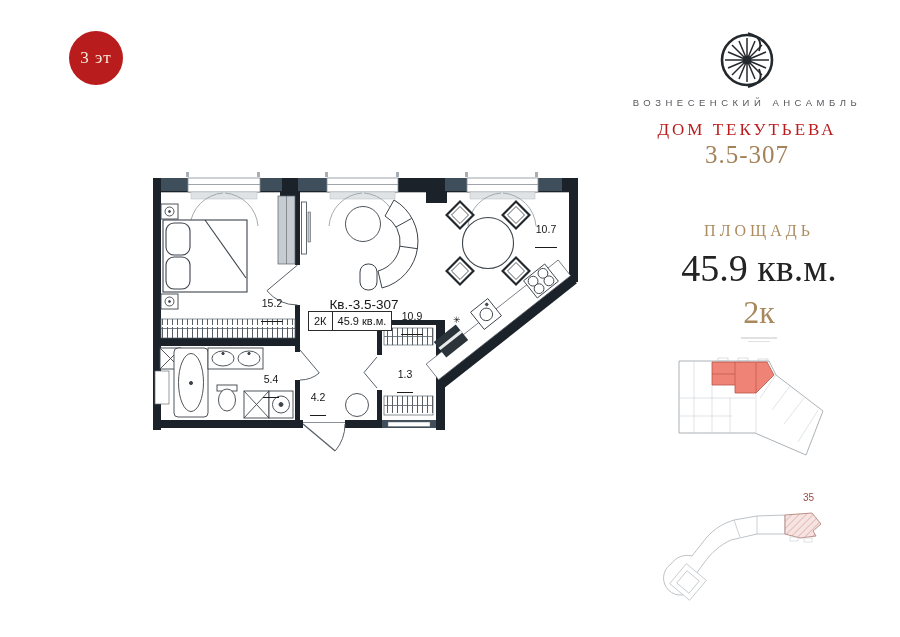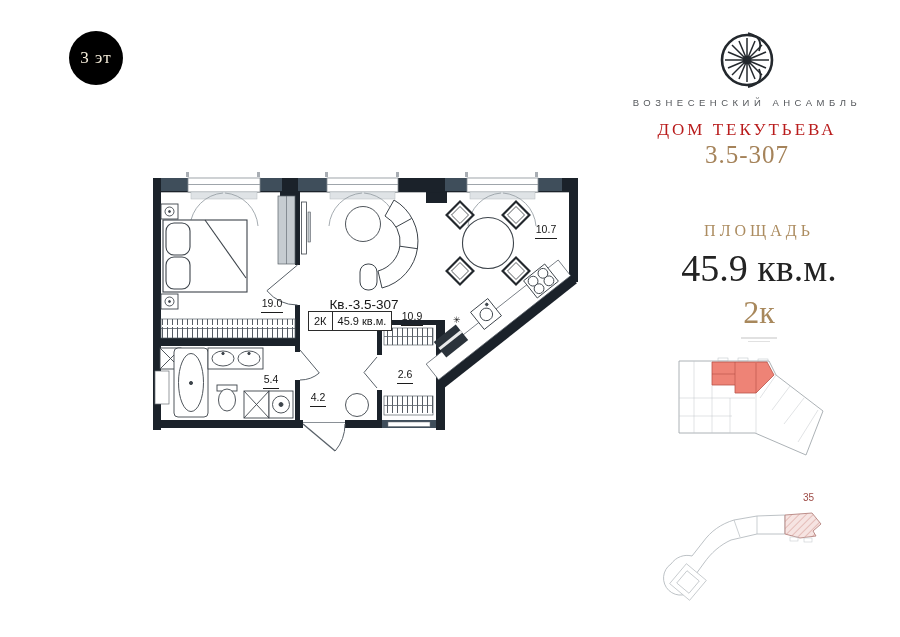--- a/index.html
+++ b/index.html
@@ -1,20 +1,20 @@
 <!DOCTYPE html>
 <html><head>
 <meta charset="utf-8">
 <style>
   html,body{margin:0;padding:0;background:#fff;}
   .page{position:relative;width:900px;height:637px;background:#ffffff;overflow:hidden;
         font-family:"Liberation Sans",sans-serif;}
   
   .floor-badge{position:absolute;left:69px;top:31px;width:54px;height:54px;border-radius:50%;
-               background:#000000;display:flex;align-items:center;justify-content:center;}
+               background:#b91c1c;display:flex;align-items:center;justify-content:center;}
   .floor-badge span{font-family:"Liberation Serif",serif;font-size:17px;color:#f4ecd9;letter-spacing:1px;}
   
   .brand{position:absolute;left:598px;top:28px;width:298px;text-align:center;}
   .brand .logo{display:block;margin:0 auto 2px auto;}
   .brand-name{font-family:"Liberation Serif",serif;font-size:27px;letter-spacing:2px;color:#45484c;line-height:1.05;}
   .brand-tagline{font-size:9.5px;letter-spacing:4.5px;color:#55585c;margin-top:5px;}
   .brand-building{font-family:"Liberation Serif",serif;font-size:17px;letter-spacing:3px;color:#b91c1c;margin-top:12px;}
   .brand-unit{font-family:"Liberation Serif",serif;font-size:25px;letter-spacing:1px;color:#a5835a;margin-top:1px;}
   
   .area-info{position:absolute;left:630px;top:222px;width:258px;text-align:center;}
@@ -23,21 +23,21 @@
   .area-rooms{font-family:"Liberation Serif",serif;font-size:32px;color:#a8885c;margin-top:4px;}
   .watermark{margin:6px auto 0 auto;width:40px;opacity:.55;}
   .watermark i{display:block;height:1.5px;background:#c9c9c9;margin:2px auto;}
   .watermark i:first-child{width:36px;} .watermark i:last-child{width:22px;}
   
   .plan-wrap{position:absolute;left:145px;top:172px;width:450px;height:285px;}
   .plan-wrap svg{position:absolute;left:0;top:0;}
   .plan-labels{position:absolute;left:0;top:0;width:450px;height:285px;}
   .plan-labels span{position:absolute;color:#151515;}
   .a-lbl{font-size:10.5px;width:30px;text-align:center;}
-  .a-lbl b{font-weight:normal;border-bottom:1.1px solid #1c1c1c;padding:0 1px 3px 1px;}
+  .a-lbl b{font-weight:normal;border-bottom:1.1px solid #1c1c1c;padding:0 1px 12px 1px;}
   .apt-lbl{left:160px;top:117px;width:118px;text-align:center;font-size:13.5px;color:#111;margin-top:8px;}
   .spec-box{position:absolute;left:163px;top:139px;display:inline-flex;border:1.2px solid #2b2b2b;background:#fff;}
   .spec-box span{position:static;font-size:11px;padding:2px 5px;line-height:14px;}
   .spec-box .cell-rooms{border-right:1.2px solid #2b2b2b;}
   .star{font-size:9px;color:#222;}
   
   .mini-plan{position:absolute;left:672px;top:354px;}
   .site-plan{position:absolute;left:648px;top:474px;}
   .section-lbl{position:absolute;left:794px;top:492px;width:20px;text-align:right;
                font-size:10px;color:#9e4b46;}
@@ -282,26 +282,26 @@
         <path d="M 200,252 A 42,42 0 0 1 190.2,279"></path>
       </g>
     </svg>
 
     <div class="plan-labels">
       <span class="apt-lbl">Кв.-3.5-307</span>
       <div class="spec-box">
         <span class="cell-rooms">2К</span>
         <span class="cell-area">45.9 кв.м.</span>
       </div>
-      <span class="a-lbl" style="left:112px;top:125px;"><b>19.0</b></span>
+      <span class="a-lbl" style="left:112px;top:125px;"><b>15.2</b></span>
       <span class="a-lbl" style="left:386px;top:51px;"><b>10.7</b></span>
       <span class="a-lbl" style="left:252px;top:138px;"><b>10.9</b></span>
       <span class="a-lbl" style="left:111px;top:201px;"><b>5.4</b></span>
       <span class="a-lbl" style="left:158px;top:219px;"><b>4.2</b></span>
-      <span class="a-lbl" style="left:245px;top:196px;"><b>2.6</b></span>
+      <span class="a-lbl" style="left:245px;top:196px;"><b>1.3</b></span>
       <span class="star" style="left:308px;top:143px;">✳</span>
     </div>
   </div>
 
   <svg class="mini-plan" width="216" height="106" viewBox="0 0 216 106">
     <path d="M 7,7 L 97,7 L 104,21 L 151,57 L 134,101 L 83,79 L 7,79 Z" fill="#fff" stroke="#a3a9ae" stroke-width="0.9"></path>
     <g stroke="#c2c7cb" stroke-width="0.5">
       <line x1="22" y1="7" x2="22" y2="79"></line>
         <line x1="40" y1="31" x2="40" y2="79"></line>
       <line x1="58" y1="44" x2="58" y2="79"></line>

